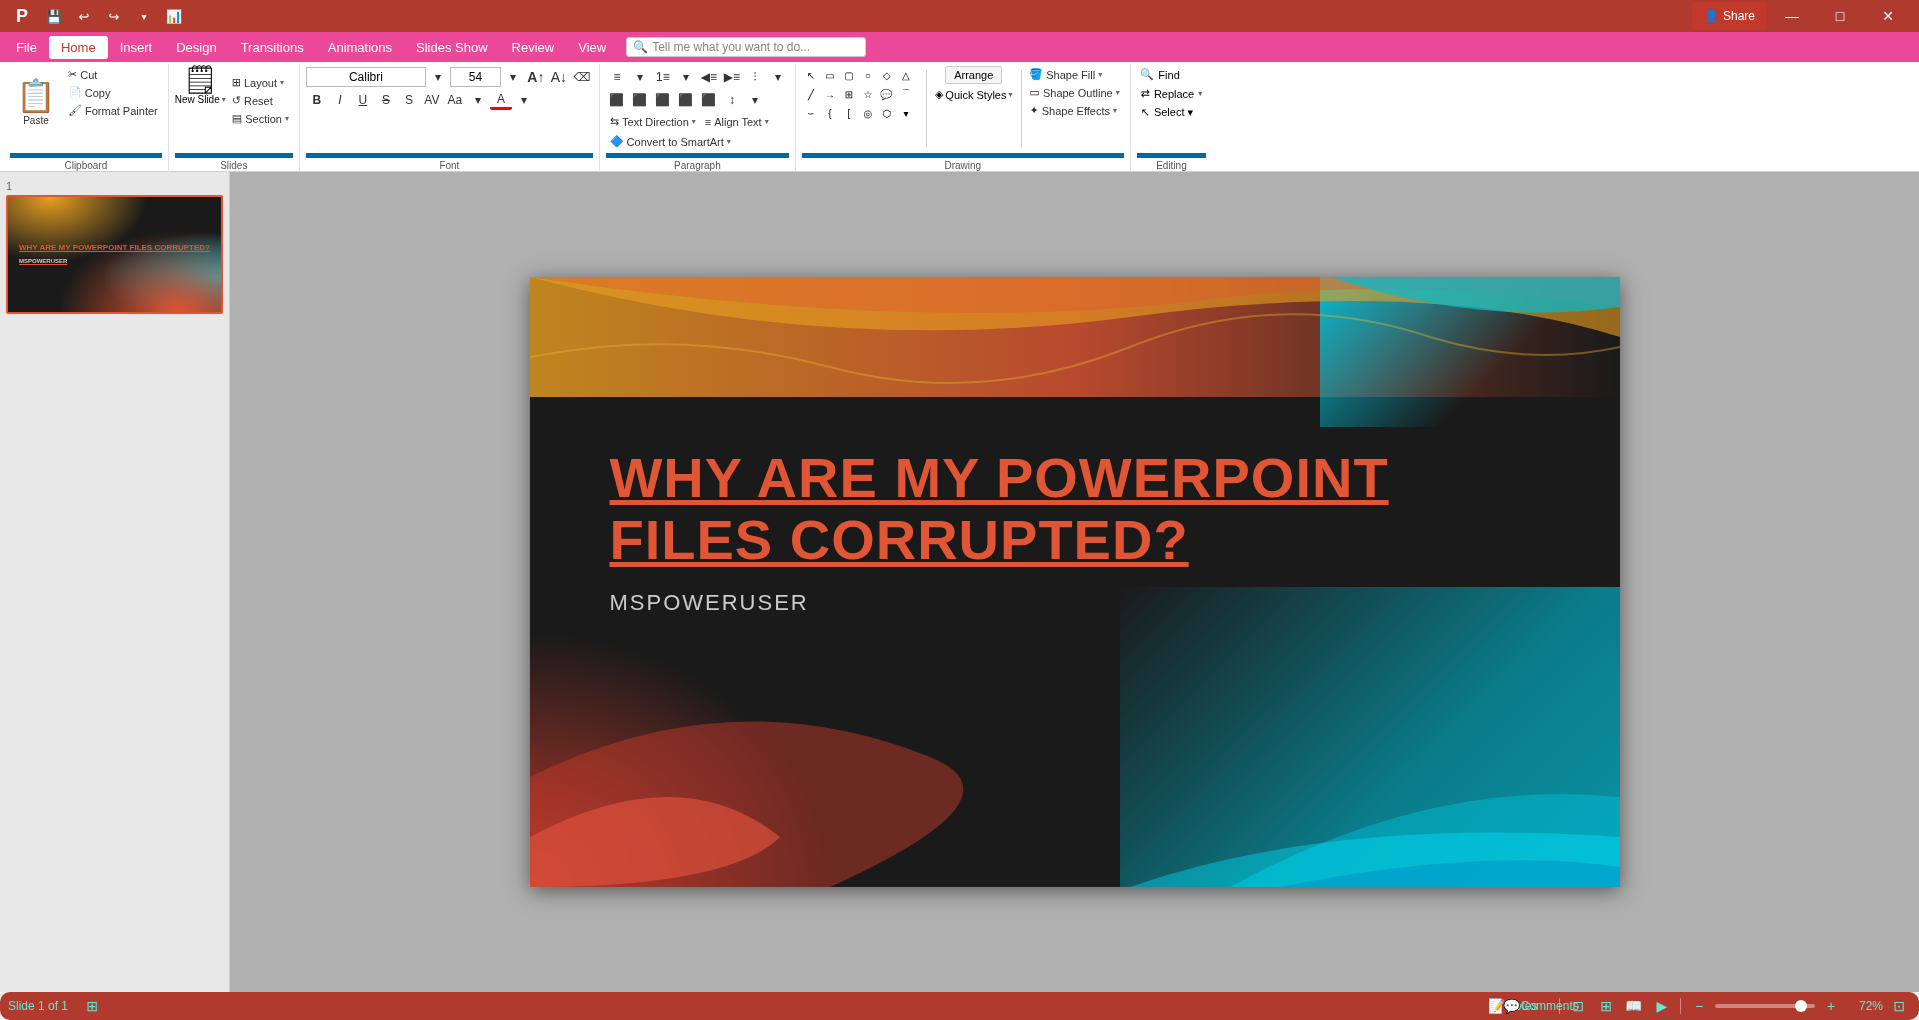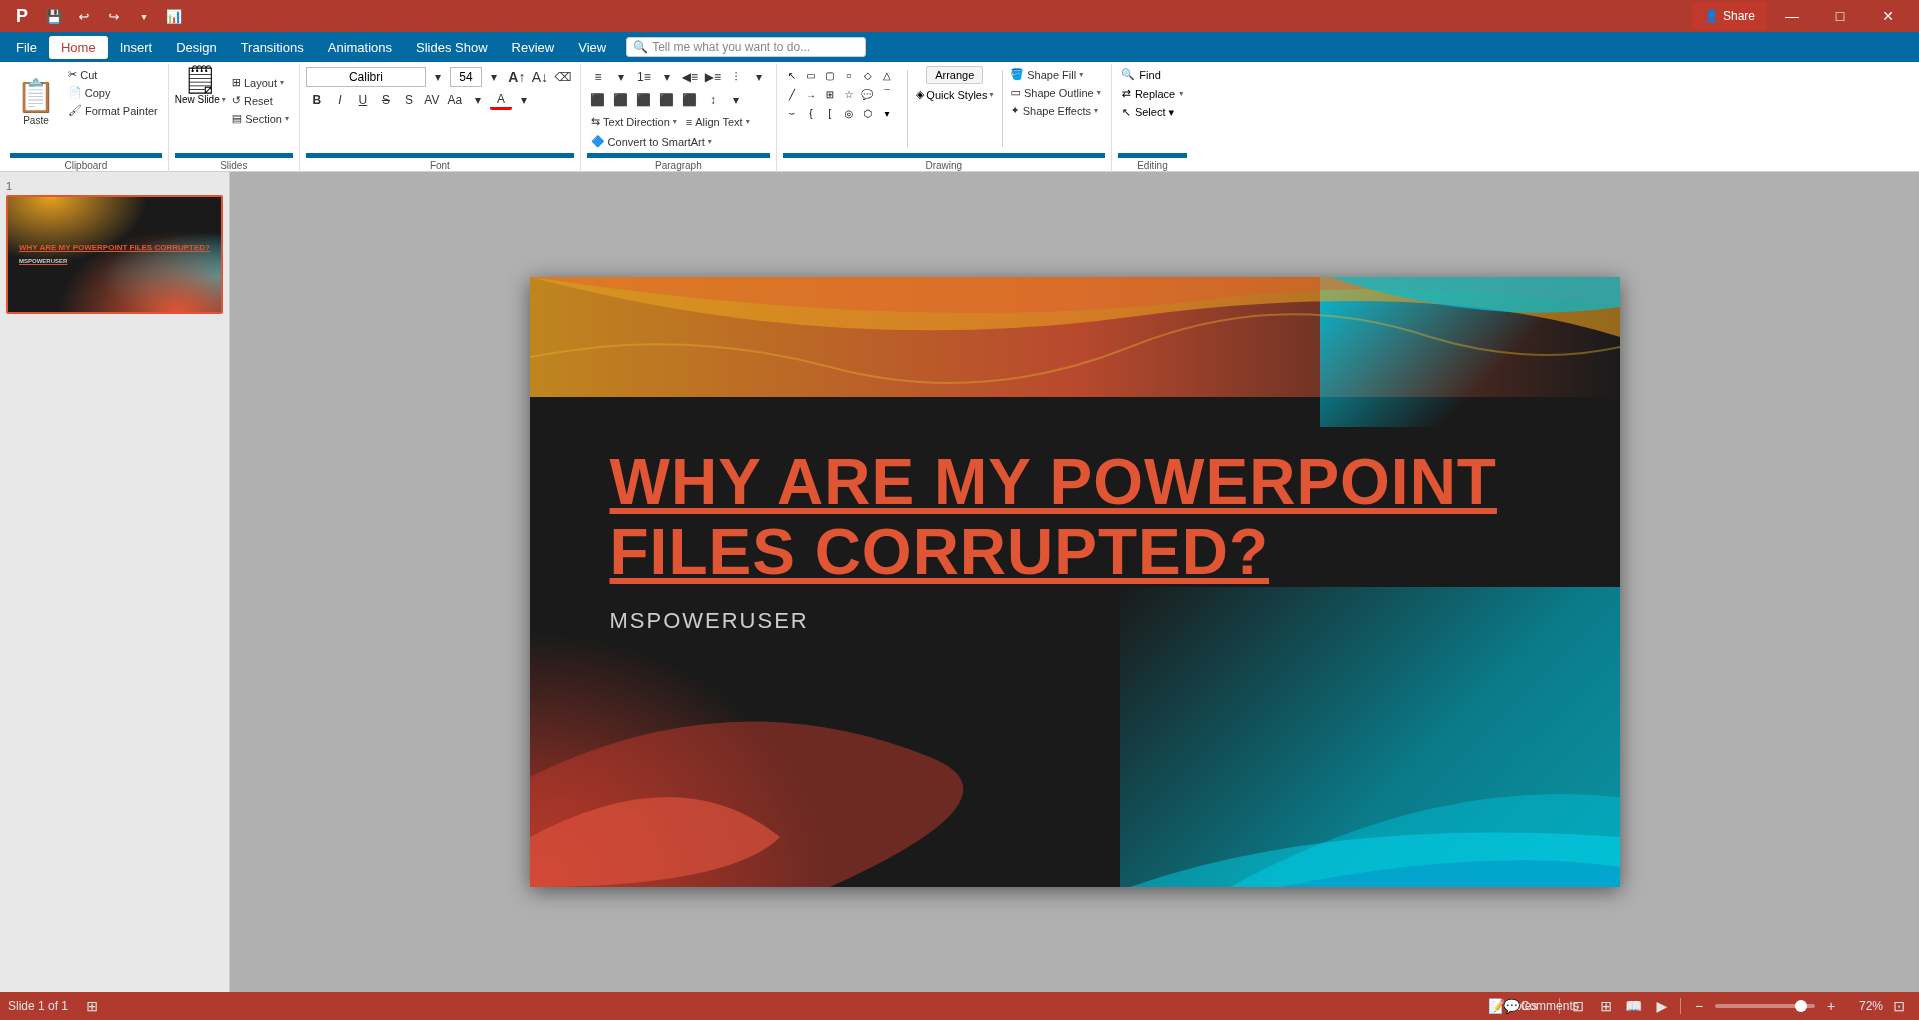--- a/index.html
+++ b/index.html
@@ -18,21 +18,21 @@
     }
     #titlebar-left { display: flex; align-items: center; gap: 6px; }
     #titlebar-center { flex: 1; text-align: center; font-size: 13px; }
     #titlebar-right { display: flex; gap: 2px; }
     .title-icon { width: 28px; height: 28px; display: flex; align-items: center; justify-content: center; border-radius: 3px; cursor: pointer; font-size: 14px; }
     .win-btn { width: 46px; height: 28px; display: flex; align-items: center; justify-content: center; cursor: pointer; font-size: 14px; }
 
     
     #menubar {
       height: 30px;
-      background: #0369a1;
+      background: #ec4899;
       display: flex;
       align-items: center;
       padding: 0 4px;
     }
     .menu-item {
       padding: 4px 12px;
       color: white;
       font-size: 13px;
       cursor: pointer;
       border-radius: 3px;
@@ -98,21 +98,21 @@
       height: 70px;
       border-radius: 3px;
       cursor: pointer;
       font-size: 10px;
       color: #333;
     }
     .paste-btn .icon { font-size: 32px; }
 
     
     .font-size-input {
-      width: 32px;
+      width: 51px;
       height: 20px;
       border: 1px solid #bbb;
       font-size: 12px;
       text-align: center;
       padding: 0 2px;
     }
     .font-name-input {
       width: 120px;
       height: 20px;
       border: 1px solid #bbb;
@@ -228,21 +228,21 @@
       background: linear-gradient(135deg, transparent, #00bcd4 60%, #00e5ff 100%);
       opacity: 0.6;
     }
     .slide-content {
       position: absolute;
       top: 170px;
       left: 80px;
       right: 80px;
     }
     .slide-title {
-      font-size: 64px;
+      font-size: 56px;
       font-weight: 900;
       color: #e05533;
       text-decoration: underline;
       line-height: 1.1;
       text-transform: uppercase;
       letter-spacing: 1px;
     }
     .slide-subtitle {
       font-size: 22px;
       color: #cccccc;
@@ -250,23 +250,24 @@
       letter-spacing: 2px;
     }
 
     
     #statusbar {
       height: 28px;
       background: #b03a2e;
       display: flex;
       align-items: center;
       padding: 0 8px;
-      color: #e5e5e5;
+      color: #5eead4;
       font-size: 12px;
       gap: 12px;
+      border-radius: 10px;
     }
     #statusbar-left { display: flex; align-items: center; gap: 12px; flex: 1; }
     #statusbar-right { display: flex; align-items: center; gap: 4px; }
     .status-icon { width: 24px; height: 24px; display: flex; align-items: center; justify-content: center; cursor: pointer; border-radius: 2px; font-size: 14px; }
     .zoom-slider { width: 100px; height: 4px; background: rgba(255,255,255,0.4); border-radius: 2px; position: relative; cursor: pointer; }
     .zoom-thumb { position: absolute; width: 12px; height: 12px; background: white; border-radius: 50%; top: -4px; left: 80%; cursor: pointer; }
 
     
     .qat-btn { width: 24px; height: 24px; display: flex; align-items: center; justify-content: center; border-radius: 2px; cursor: pointer; color: white; font-size: 13px; }
 

